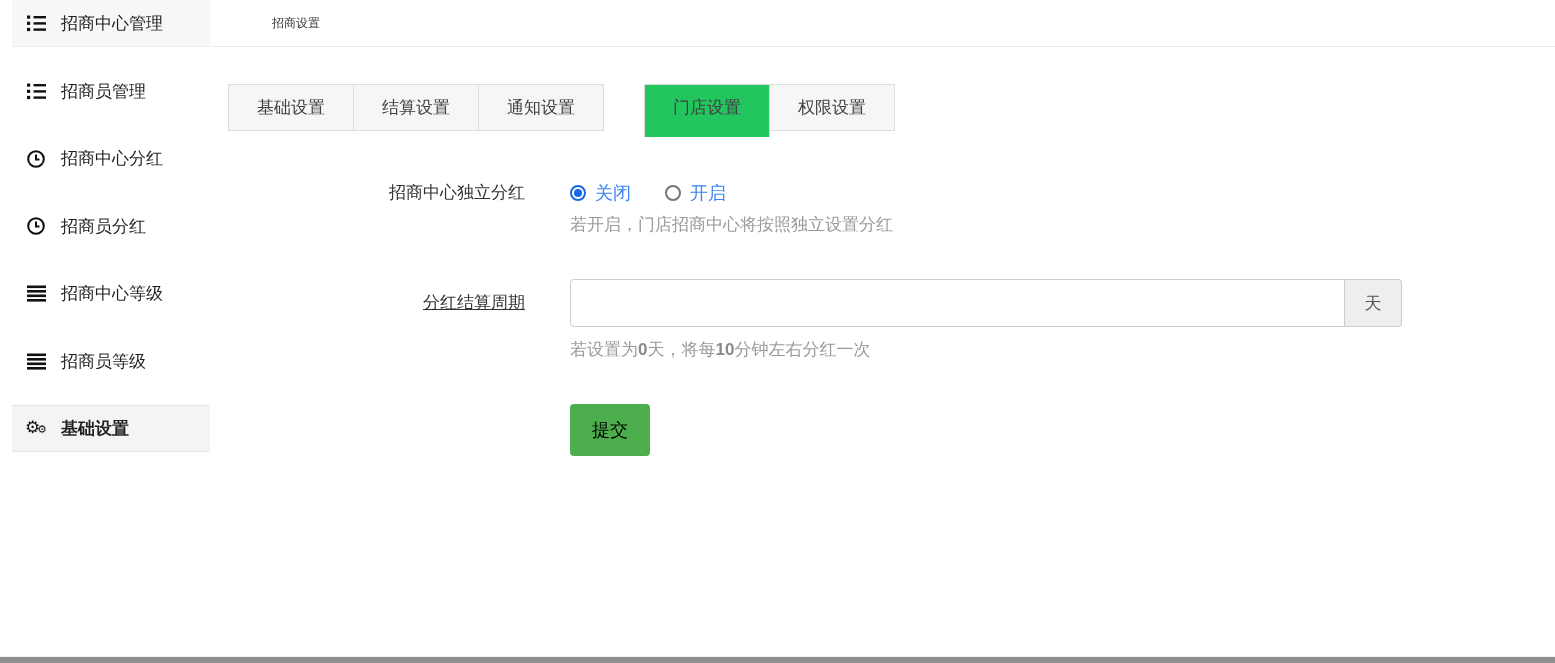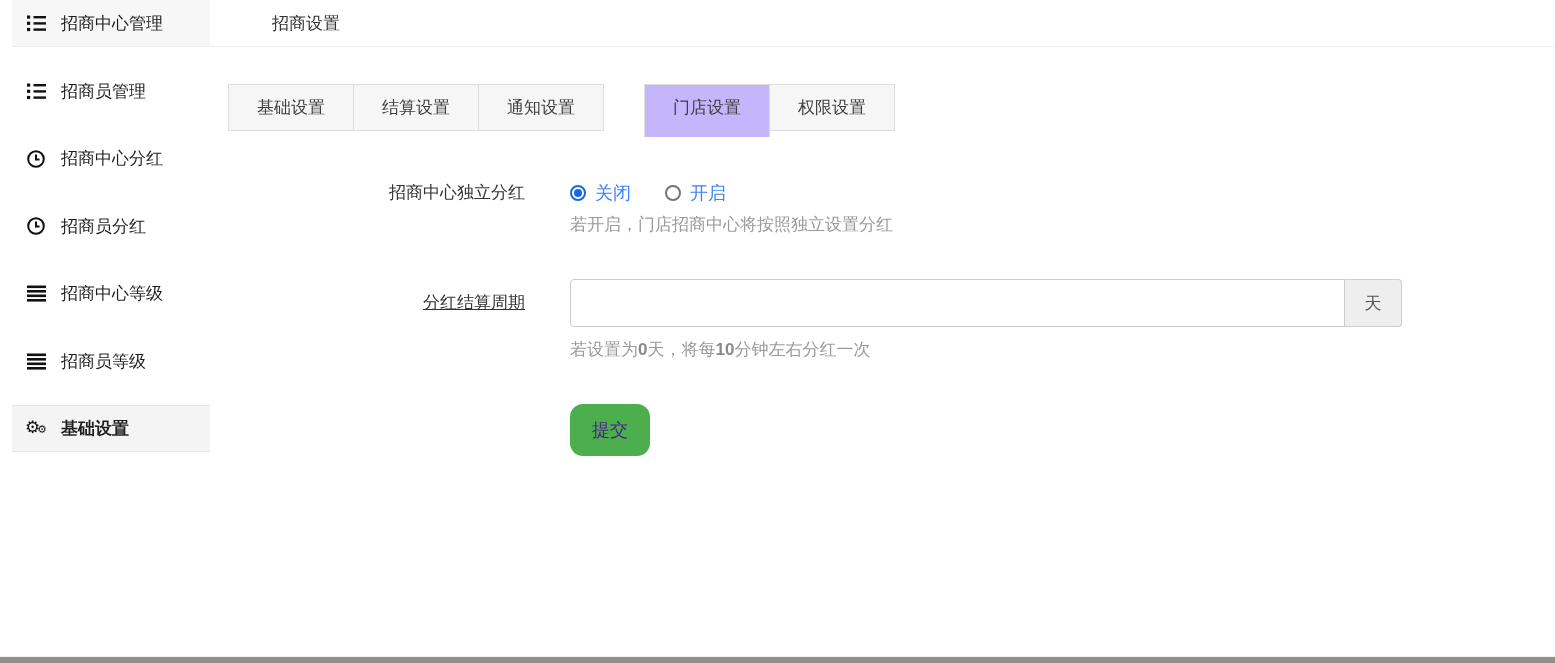--- a/index.html
+++ b/index.html
@@ -17,27 +17,27 @@
   .side-item.active { background:#f4f4f4; border-top:1px solid #e7e7e7;
     border-bottom:1px solid #e7e7e7; font-weight:bold; }
   .gears { position:relative; width:22px; height:18px; }
   .gears .g1 { position:absolute; left:-2px; top:-3px; font-size:17px; color:#111; }
   .gears .g2 { position:absolute; left:10px; top:3px; font-size:11px; color:#111; }
 
   
   .main { position:absolute; left:210px; top:0; right:0; bottom:7px; background:#fff; }
   .page-header { height:47px; border-bottom:1px solid #ebebeb; }
   .page-header .title { display:inline-block; margin-left:62px; line-height:47px;
-    font-size:17px; color:#333; }
+    font-size:12px; color:#333; }
 
   .tabs { display:flex; align-items:flex-start; margin:37px 0 0 18px; height:53px; }
   .tab { height:47px; line-height:45px; padding:0 28px; background:#f6f6f6;
     border:1px solid #ddd; font-size:17px; color:#404040; cursor:pointer; }
   .tab + .tab { margin-left:-1px; }
-  .tab.active { background:#c4b5fd; border-bottom:none; height:53px;margin-left:40px; }
+  .tab.active { background:#22c55e; border-bottom:none; height:53px;margin-left:40px; }
 
   
   .form { margin-top:43px; }
   .form-row { display:flex; margin-bottom:42px;margin-top:44px; }
   .label-col { flex:0 0 315px; text-align:right; font-size:17px; color:#333; }
   .ctrl-col { margin-left:45px; }
   .row1 .label-col { line-height:24px; }
   .row2 .label-col { line-height:48px;text-decoration:underline; }
 
   .radio-line { display:flex; align-items:center; height:24px; }
@@ -55,21 +55,21 @@
 
   .input-group { display:flex; width:832px; height:48px; }
   .input-group input { flex:1; height:48px; border:1px solid #ccc;
     border-radius:4px 0 0 4px; outline:none; padding:0 12px; font-size:17px; color:#333; }
   .input-addon { flex:0 0 57px; height:48px; background:#eee; border:1px solid #ccc;
     border-left:none; border-radius:0 4px 4px 0; display:flex; align-items:center;
     justify-content:center; font-size:17px; color:#555; }
   .row2 .help { margin-top:12px; }
 
   .btn-submit { display:inline-block; width:80px; height:52px; background:#4cae4c;
-    color:#4c1d95; border:none; border-radius:13px; font-size:18px; cursor:pointer;
+    color:#000000; border:none; border-radius:4px; font-size:18px; cursor:pointer;
     font-family:inherit; }
 
   
   .hscroll { position:absolute; left:0; right:0; bottom:0; height:7px; background:#f1f1f1; }
   .hscroll .thumb { position:absolute; left:0; top:1px; height:6px; width:100%;
     background:#8f8f8f; }
 
   svg .stroke { stroke:#111; fill:none; }
 </style>
 </head>

